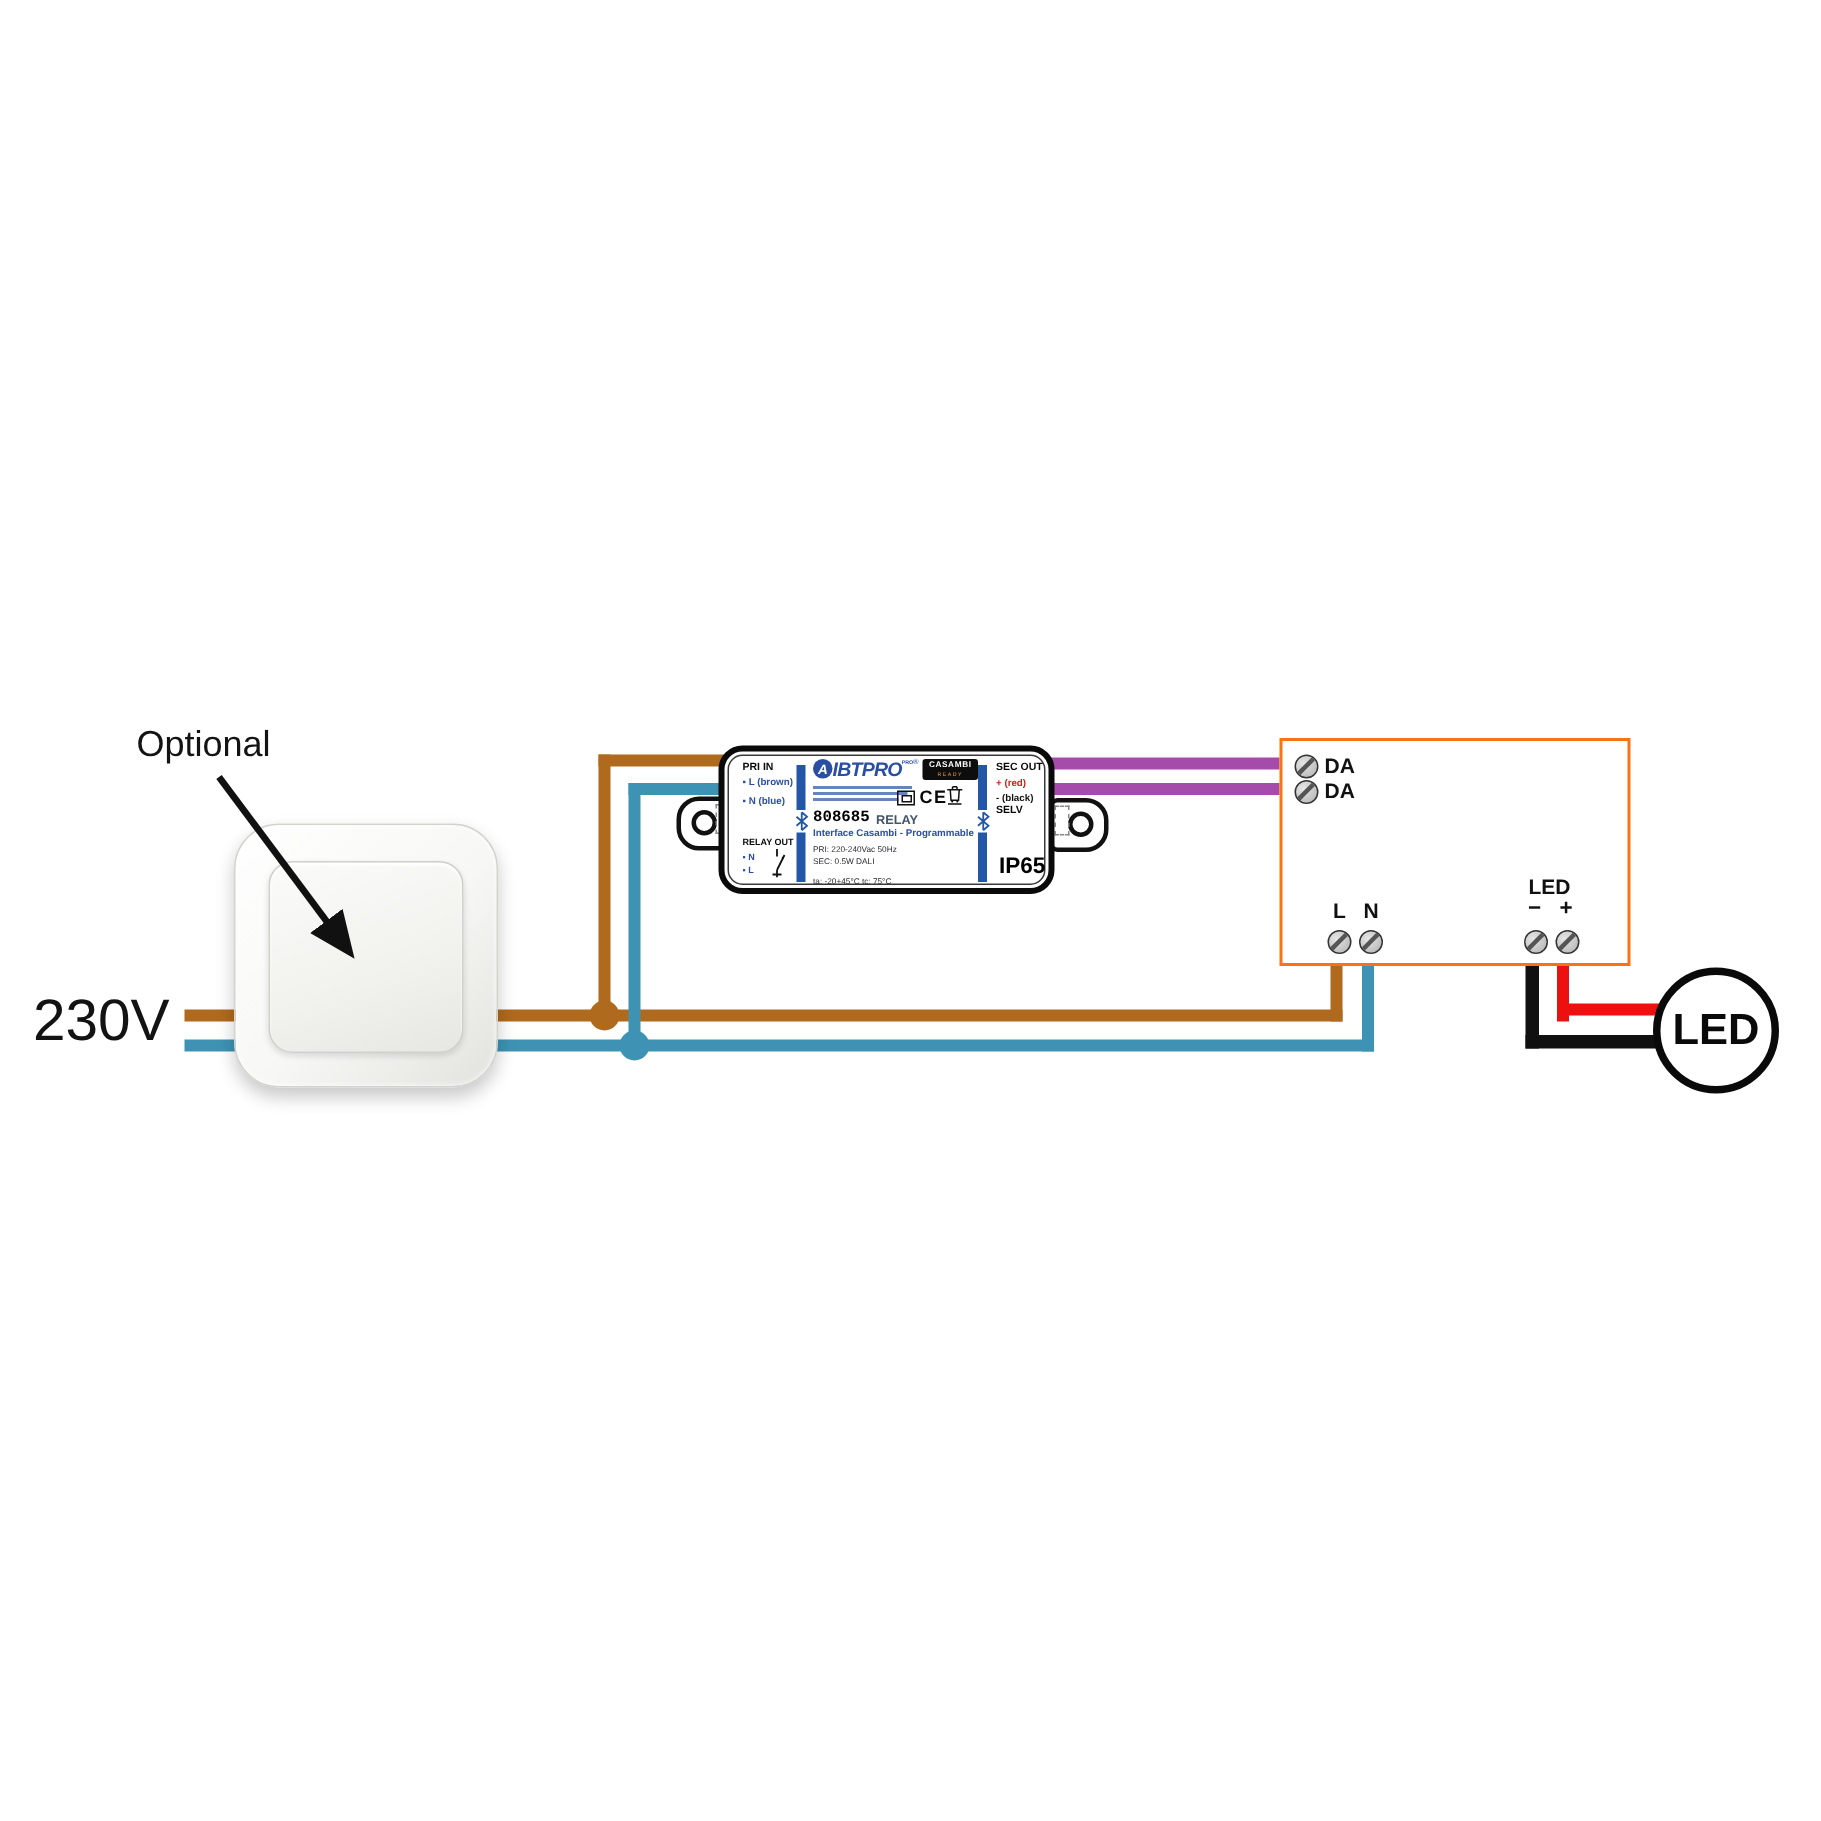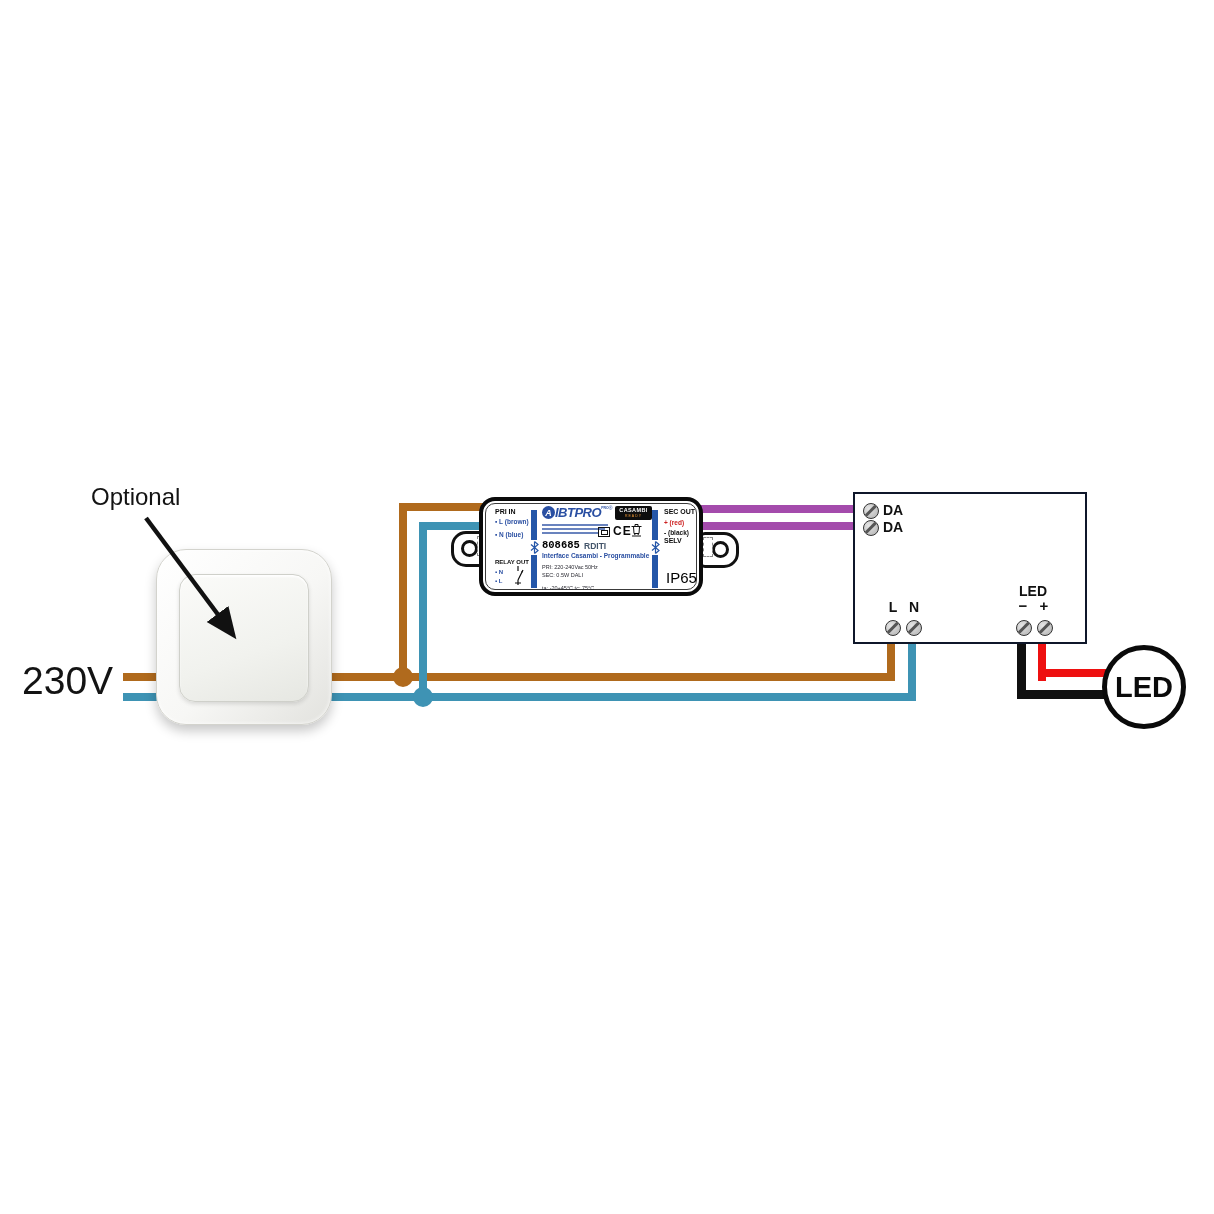--- a/index.html
+++ b/index.html
@@ -96,25 +96,25 @@
   #subtitle{left:59px;top:51px;font-size:6.5px;font-weight:600;color:#2a4fa2;}
   .spec{font-size:5.5px;color:#2b2b33;}
   #spec1{left:59px;top:63px;}
   #spec2{left:59px;top:71px;}
   #spec3{left:59px;top:84px;}
 
   #sec-out-title{left:181px;top:7px;}
   #sec-out-plus{left:181px;top:18px;font-size:6.5px;color:#cc2020;font-weight:600;}
   #sec-out-minus{left:181px;top:28px;font-size:6.5px;color:#111;font-weight:600;}
   #selv{left:181px;top:36px;}
-  #ip65{left:183px;top:68px;font-size:15px;font-weight:normal;color:#000;}
+  #ip65{left:183px;top:68px;font-size:15px;font-weight:bold;color:#000;}
 
   
   #psu{position:absolute;left:853px;top:492px;width:234px;height:152px;z-index:4;background:#fff;
-       border:2px solid #0f172a;box-sizing:border-box;}
+       border:2px solid #f97316;box-sizing:border-box;}
   .ps{position:absolute;white-space:nowrap;}
   .screw{position:absolute;width:16px;height:16px;border-radius:50%;border:1.5px solid #333;
          background:radial-gradient(circle at 35% 35%,#e6e6e6,#b0b0b0);box-sizing:border-box;overflow:hidden;}
   .screw::after{content:"";position:absolute;left:5px;top:-1px;width:3px;height:16px;background:#555;transform:rotate(45deg);}
   #screw-da1{left:8px;top:9px;} #screw-da2{left:8px;top:26px;}
   #label-da1{left:28px;top:8px;font-size:14px;font-weight:600;}
   #label-da2{left:28px;top:25px;font-size:14px;font-weight:600;}
   #psu-title{left:68px;top:4px;font-size:27px;line-height:30px;color:#000;}
   #label-l{left:31px;top:105px;width:14px;text-align:center;font-size:14px;font-weight:bold;}
   #label-n{left:52px;top:105px;width:14px;text-align:center;font-size:14px;font-weight:bold;}
@@ -228,21 +228,21 @@
     <div class="dv" id="ce-mark">CE</div>
     <div class="dv" id="weee">
       <svg width="11" height="15" viewBox="0 0 11 15">
         <path d="M2.5,3.5 H8.5 L8,10.5 H3 Z M0.5,3.5 H10.5 M4,1.5 H7 M4,1.5 V3.5 M7,1.5 V3.5 M1,13 H10" stroke="#111" stroke-width="1" fill="none"></path>
         <circle cx="3.8" cy="11.3" r="0.7" fill="#111"></circle>
           <circle cx="7.2" cy="11.3" r="0.7" fill="#111"></circle>
       </svg>
     </div>
 
     <div class="dv" id="model">808685</div>
-    <div class="dv" id="model-suffix">RDITI</div>
+    <div class="dv" id="model-suffix">RELAY</div>
     <div class="dv" id="subtitle">Interface Casambi - Programmable</div>
     <div class="dv spec" id="spec1">PRI: 220-240Vac   50Hz</div>
     <div class="dv spec" id="spec2">SEC: 0.5W   DALI</div>
     <div class="dv spec" id="spec3">ta: -20+45°C       tc: 75°C</div>
 
     <div class="dv tiny-bold" id="sec-out-title">SEC OUT</div>
     <div class="dv" id="sec-out-plus">+   (red)</div>
     <div class="dv" id="sec-out-minus">-   (black)</div>
     <div class="dv tiny-bold" id="selv">SELV</div>
     <div class="dv" id="ip65">IP65</div>

